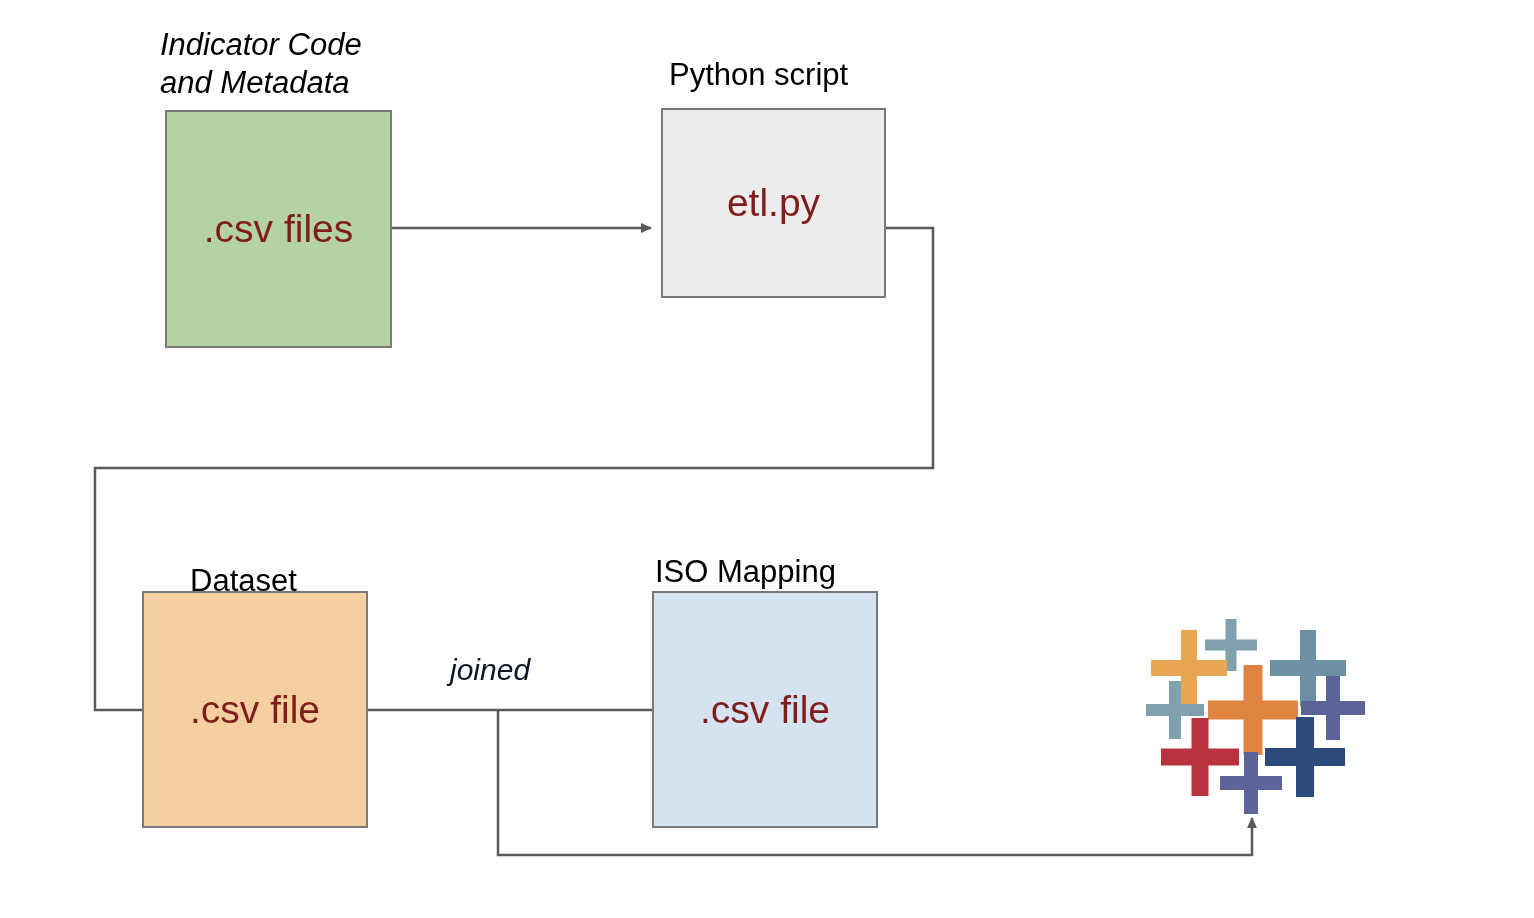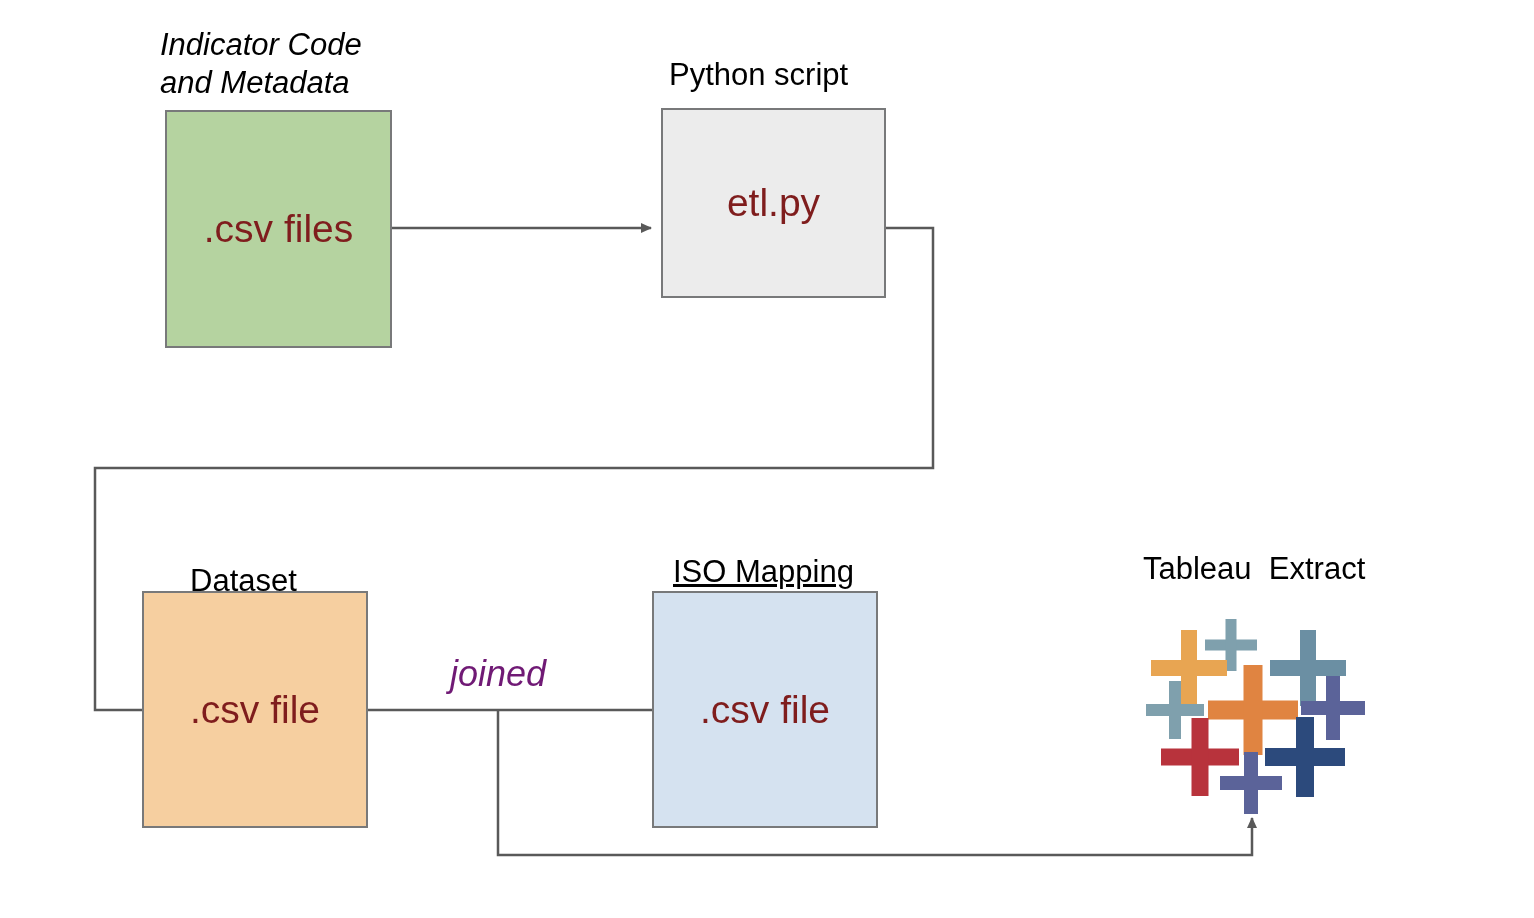--- a/index.html
+++ b/index.html
@@ -34,23 +34,23 @@
     align-items: center;
     justify-content: center;
   }
   .node-box-text {
     font-size: 39px;
     color: #7f1d1d;
     white-space: pre;
   }
   .edge-label {
     position: absolute;
-    font-size: 36px;
+    font-size: 30px;
     font-style: italic;
-    color: #701a75;
+    color: #0f172a;
     white-space: pre;
   }
   #connectors {
     position: absolute;
     left: 0;
     top: 0;
     width: 1534px;
     height: 918px;
     pointer-events: none;
   }
@@ -95,28 +95,27 @@
   <div class="node-label" style="left:669px; top:56px;">Python script</div>
   <div class="node-box" style="left:661px; top:108px; width:225px; height:190px; background:#ececec;">
     <span class="node-box-text">etl.py</span>
   </div>
 
   <div class="node-label" style="left:190px; top:562px;">Dataset</div>
   <div class="node-box" style="left:142px; top:591px; width:226px; height:237px; background:#f6cfa0;">
     <span class="node-box-text">.csv file</span>
   </div>
 
-  <div class="node-label" style="left:673px; top:553px;text-decoration:underline;">ISO Mapping</div>
+  <div class="node-label" style="left:655px; top:553px;">ISO Mapping</div>
   <div class="node-box" style="left:652px; top:591px; width:226px; height:237px; background:#d5e2f0;">
     <span class="node-box-text">.csv file</span>
   </div>
 
   <div class="edge-label" style="left:450px; top:653px;">joined</div>
 
-  <div class="node-label" style="left:1143px; top:550px;">Tableau  Extract</div>
 
   <div id="tableau-logo">
     <svg id="tableau-svg" viewBox="0 0 220 215" width="220" height="215">
         <g>
           <rect x="60" y="34.5" width="52" height="11" fill="#7fa0ad"></rect>
           <rect x="80.5" y="14" width="11" height="52" fill="#7fa0ad"></rect>
         </g>
         <g>
           <rect x="6" y="55" width="76" height="16" fill="#e8a552"></rect>
           <rect x="36" y="25" width="16" height="76" fill="#e8a552"></rect>

